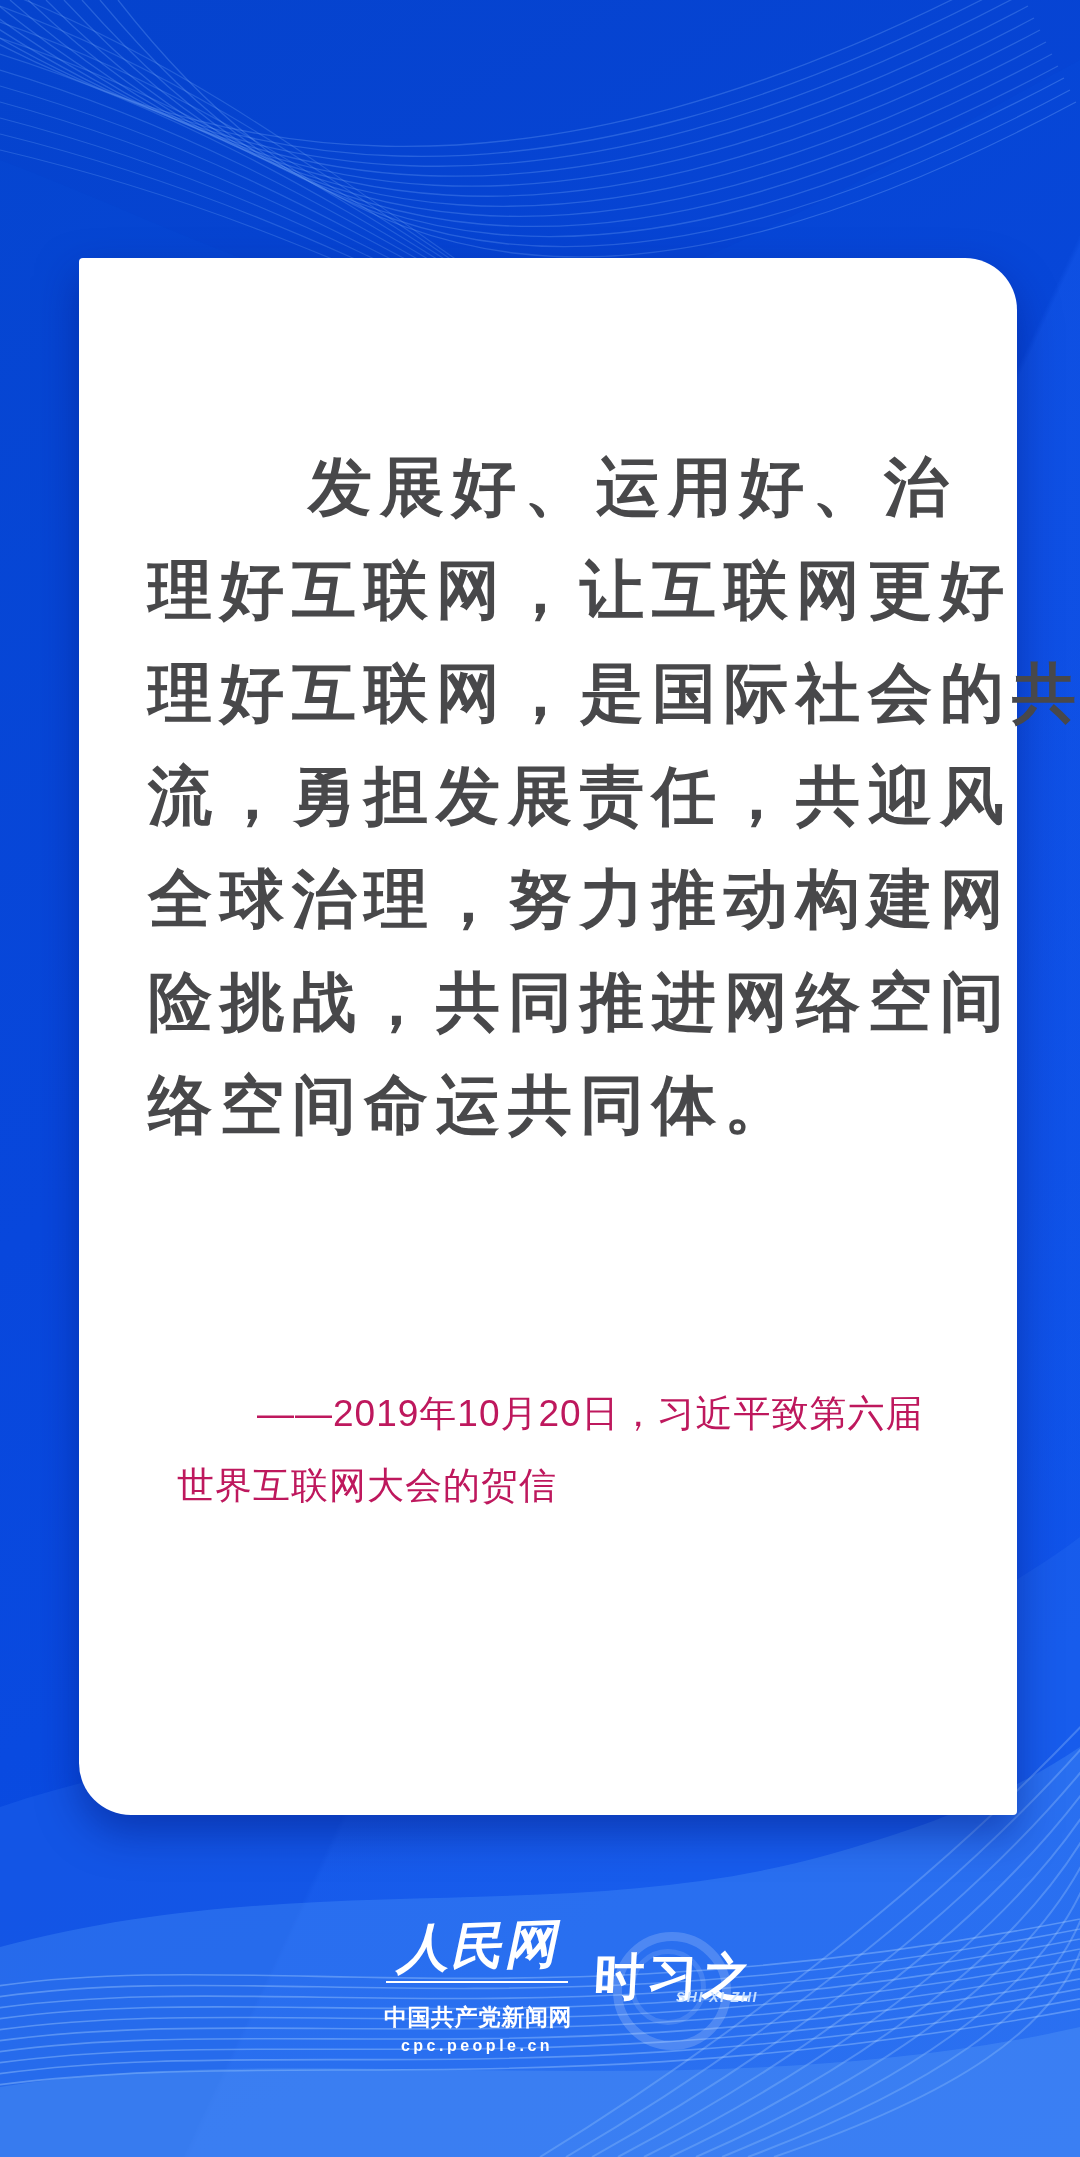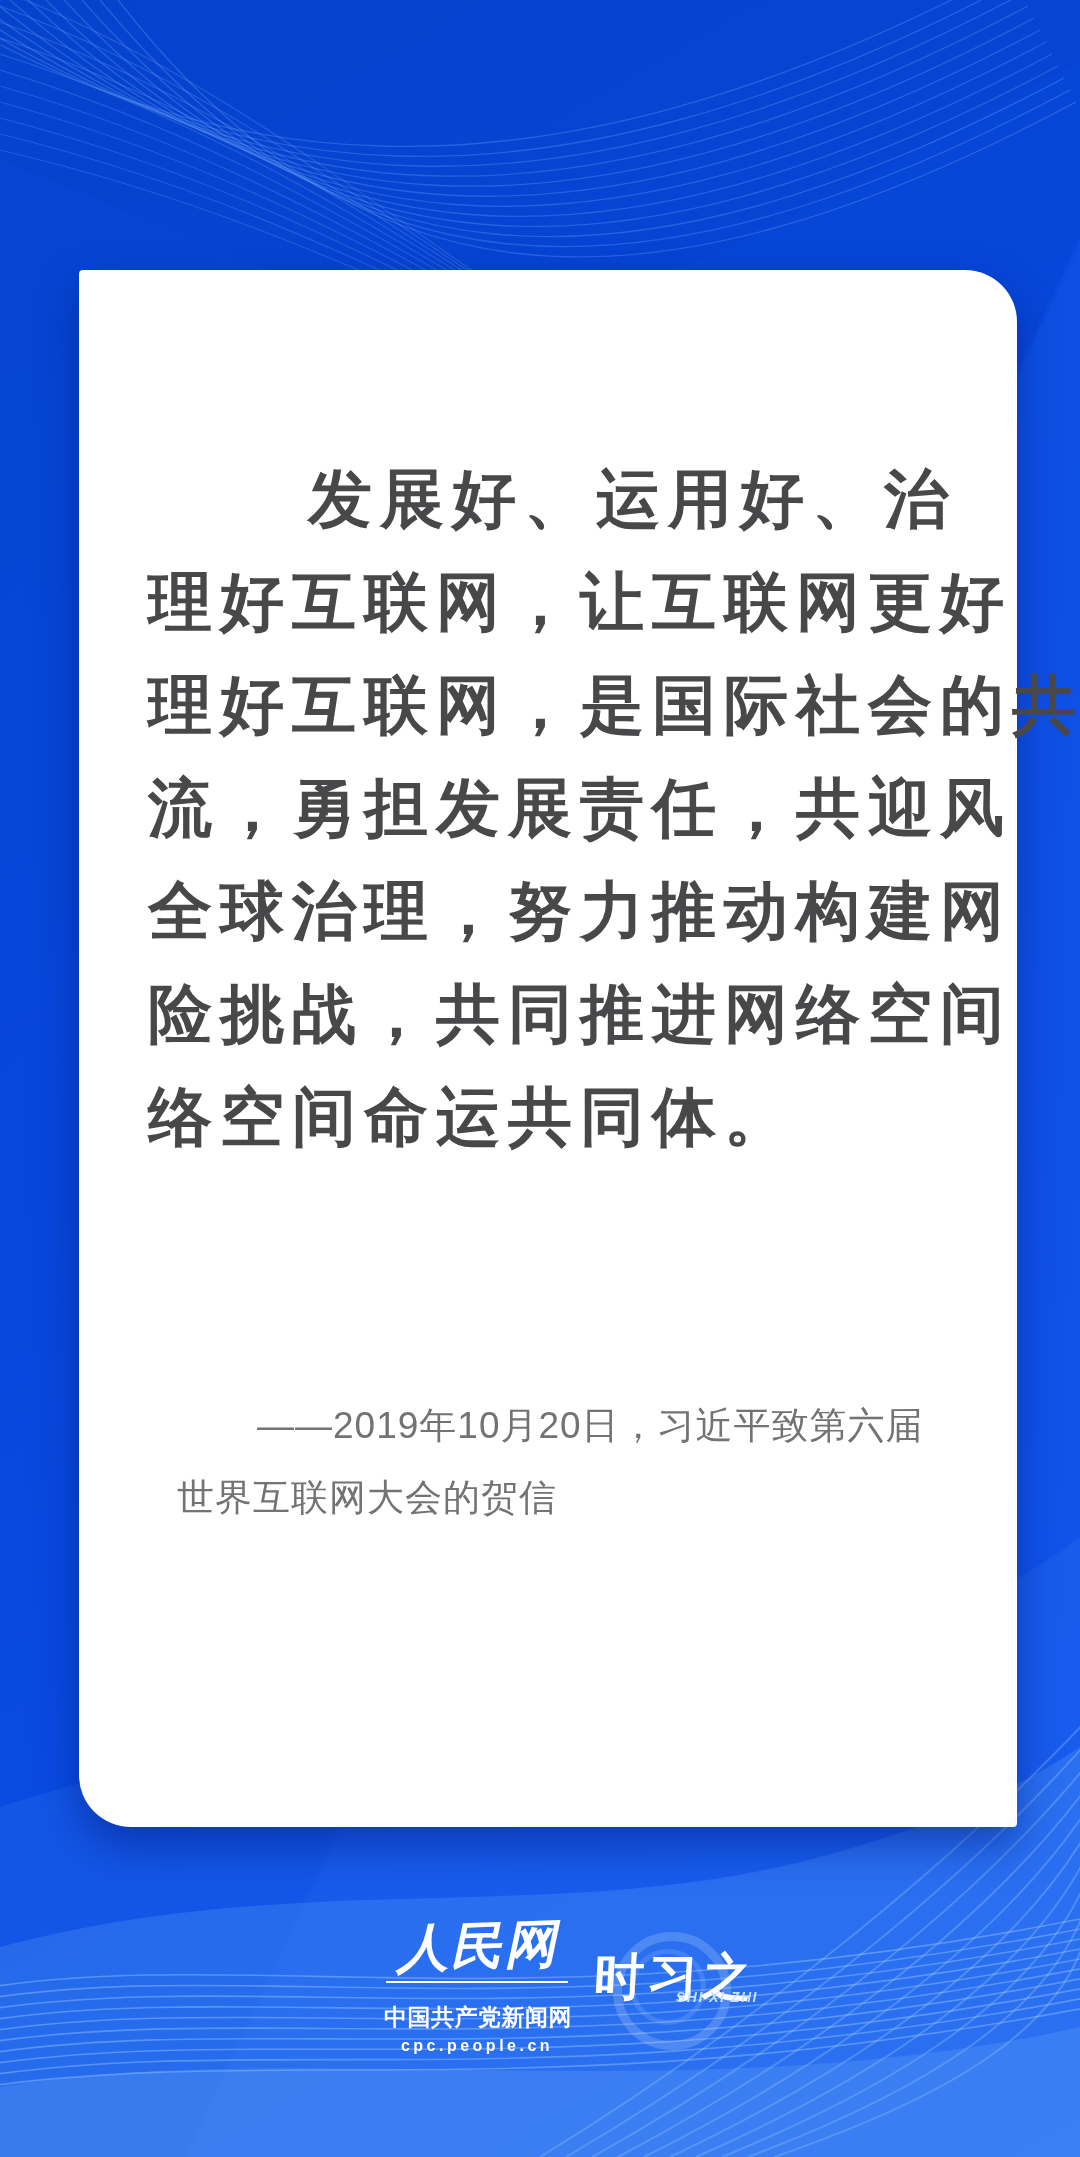--- a/index.html
+++ b/index.html
@@ -15,21 +15,21 @@
     position:absolute;inset:0;
     background:linear-gradient(115deg, rgba(0,0,0,0) 57%, rgba(30,100,248,0.30) 57.3%);
     pointer-events:none;
   }
   svg.deco{position:absolute;left:0;pointer-events:none;}
   svg.deco.top{top:0;}
   svg.deco.bottom{bottom:0;}
 
   .card{
     position:absolute;
-    left:79px;top:270px;
+    left:79px;top:258px;
     width:938px;height:1557px;
     background:#ffffff;
     border-radius:4px 52px 4px 52px;
     box-shadow:0 18px 40px rgba(2,25,130,0.50);
   }
 
   .quote{
     position:absolute;
     left:69px;  
     top:178px;  
@@ -45,21 +45,21 @@
   .q-line.first{text-indent:160px;}
 
   .attribution{
     position:absolute;
     left:98px;   
     top:1120px;  
     width:800px;
     font-size:37px;
     line-height:72px;
     letter-spacing:1px;
-    color:#737373;
+    color:#be185d;
   }
   .attr-line{white-space:nowrap;}
   .attr-line.first{text-indent:80px;}
 
   
   .people-group{
     position:absolute;left:384px;top:1916px;width:186px;
     text-align:center;color:#fff;
   }
   .people-calligraphy{

